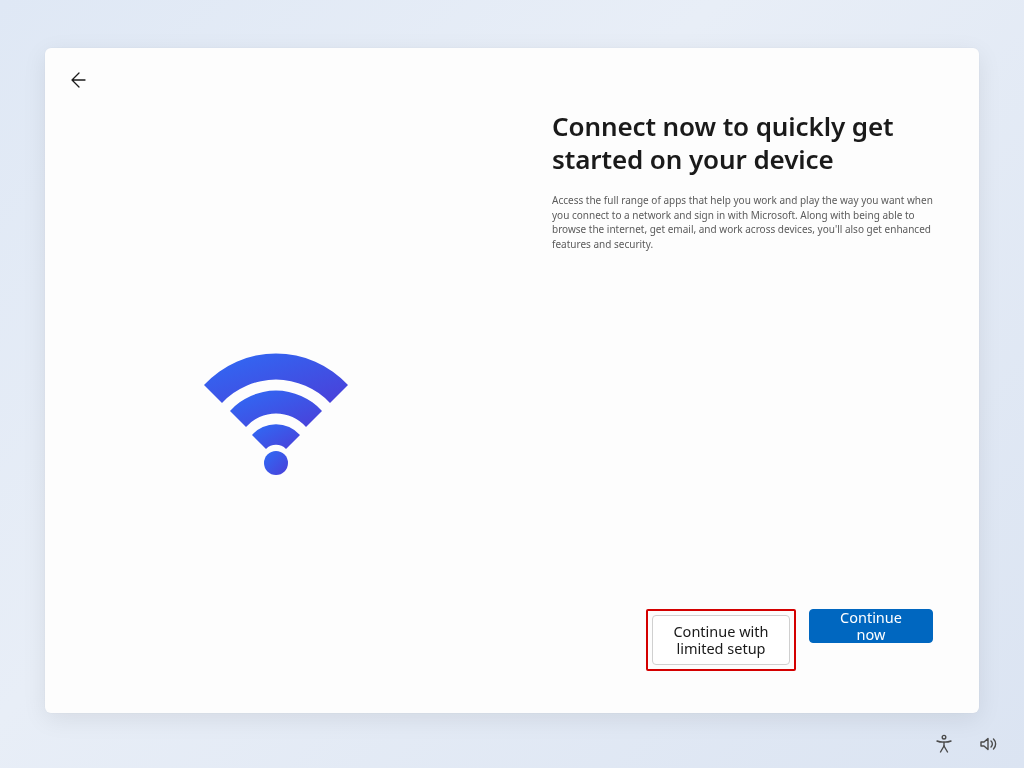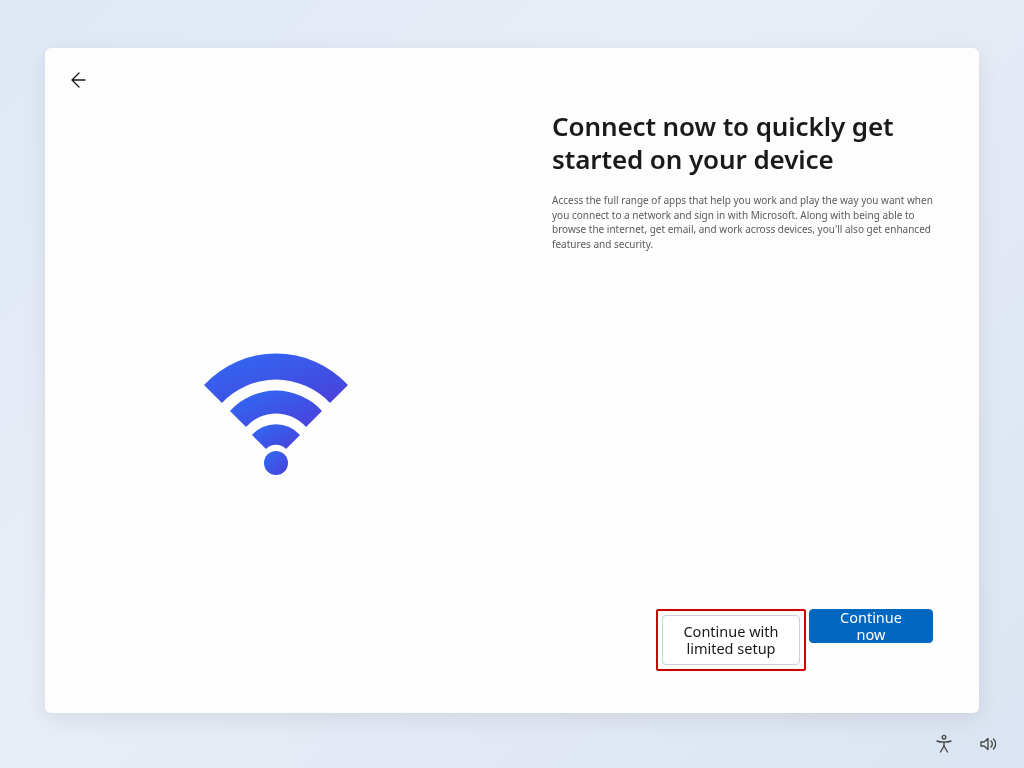--- a/index.html
+++ b/index.html
@@ -58,21 +58,21 @@
   .page-description {
     font-size: 10px;
     color: #5b5b5b;
     line-height: 1.45;
   }
   .actions {
     position: absolute;
     right: 46px;
     bottom: 42px;
     display: flex;
-    gap: 3px;
+    gap: 13px;
     align-items: stretch;
   }
   .btn {
     font-family: inherit;
     font-size: 14.5px;
     border-radius: 4px;
     padding: 0 18px;
     height: 44px;
     cursor: pointer;
     display: flex;

